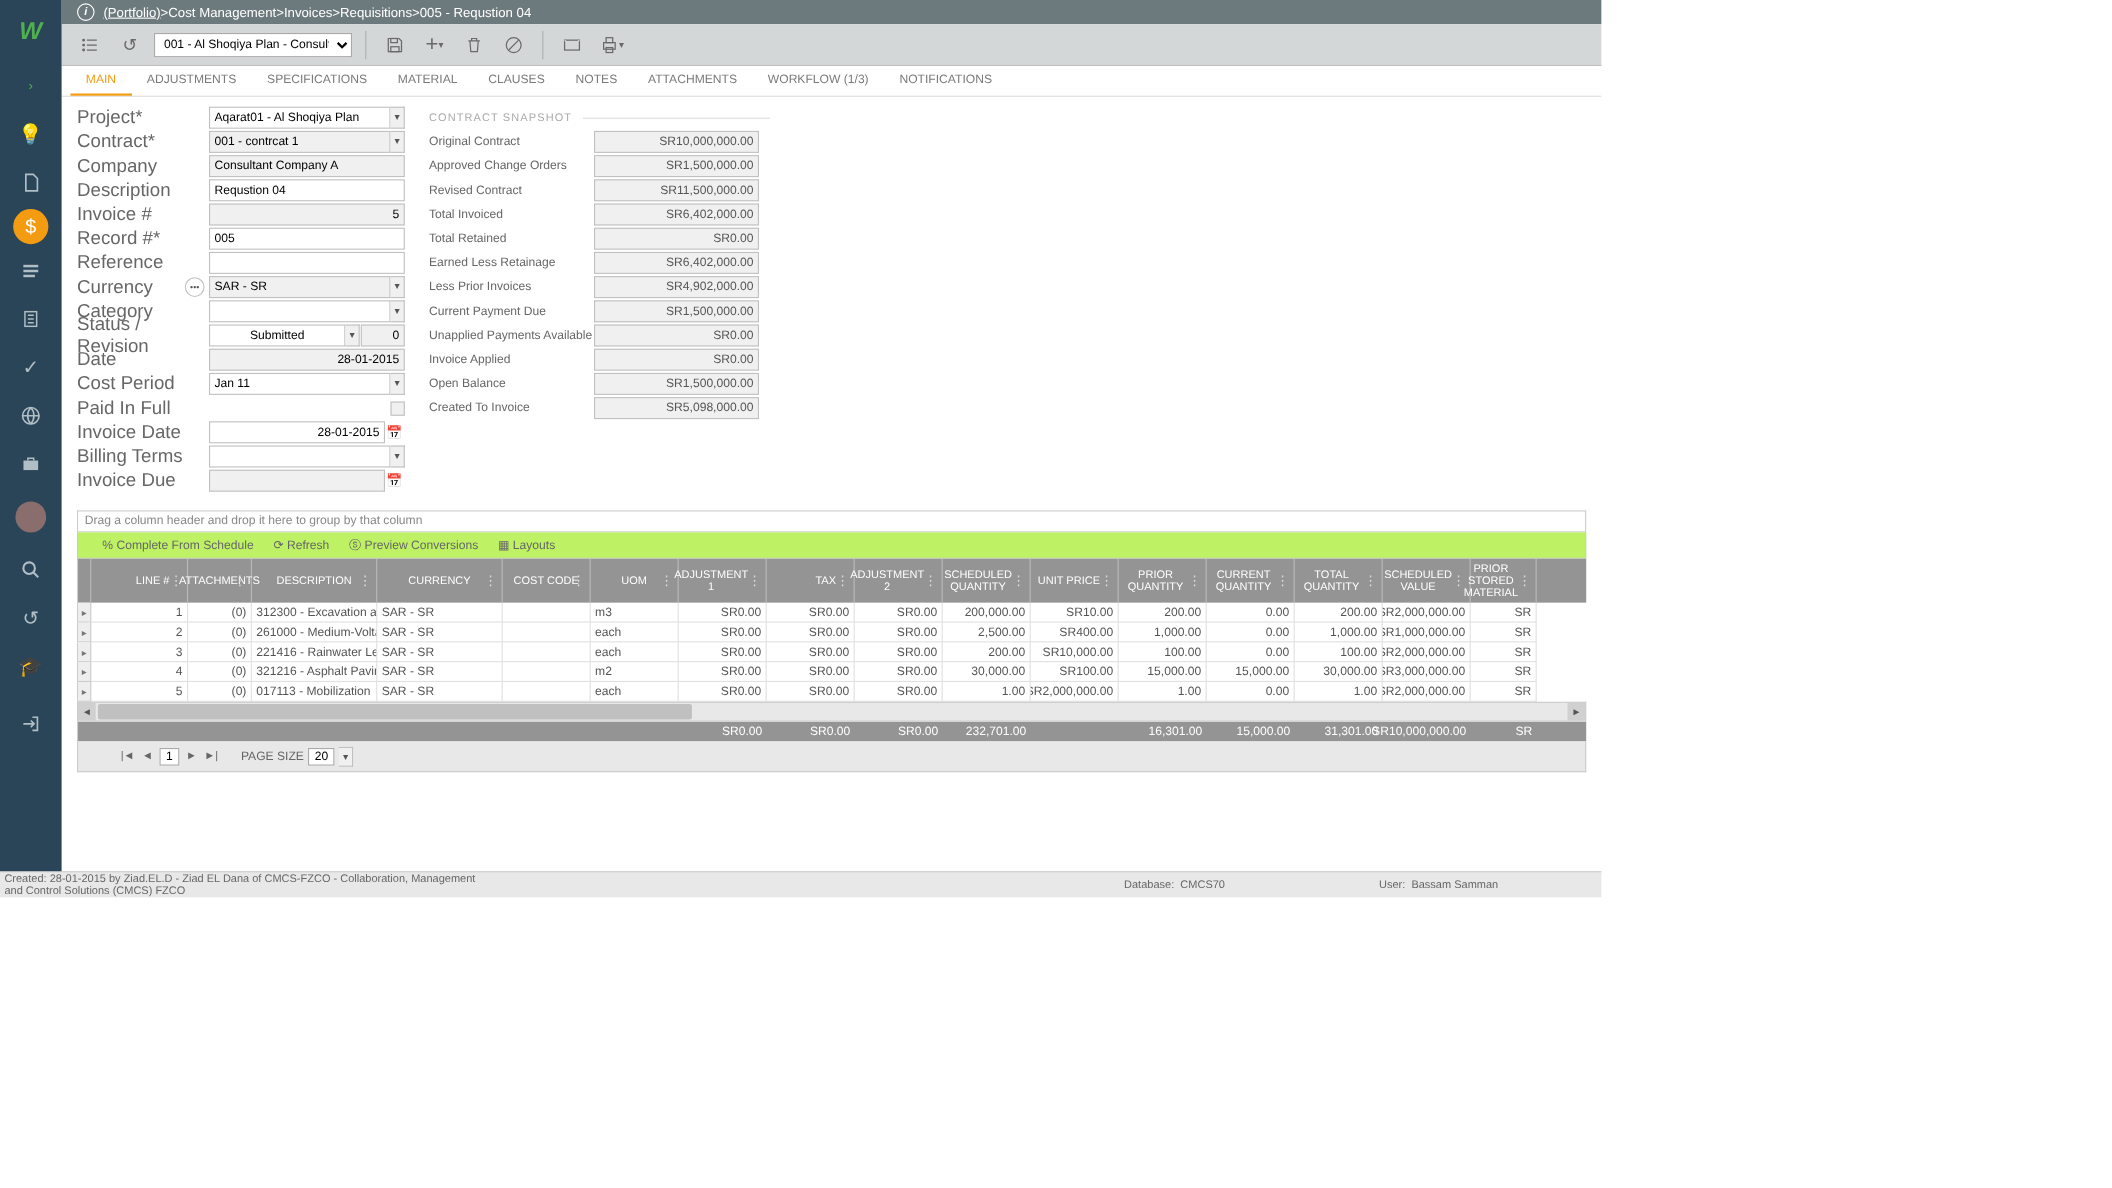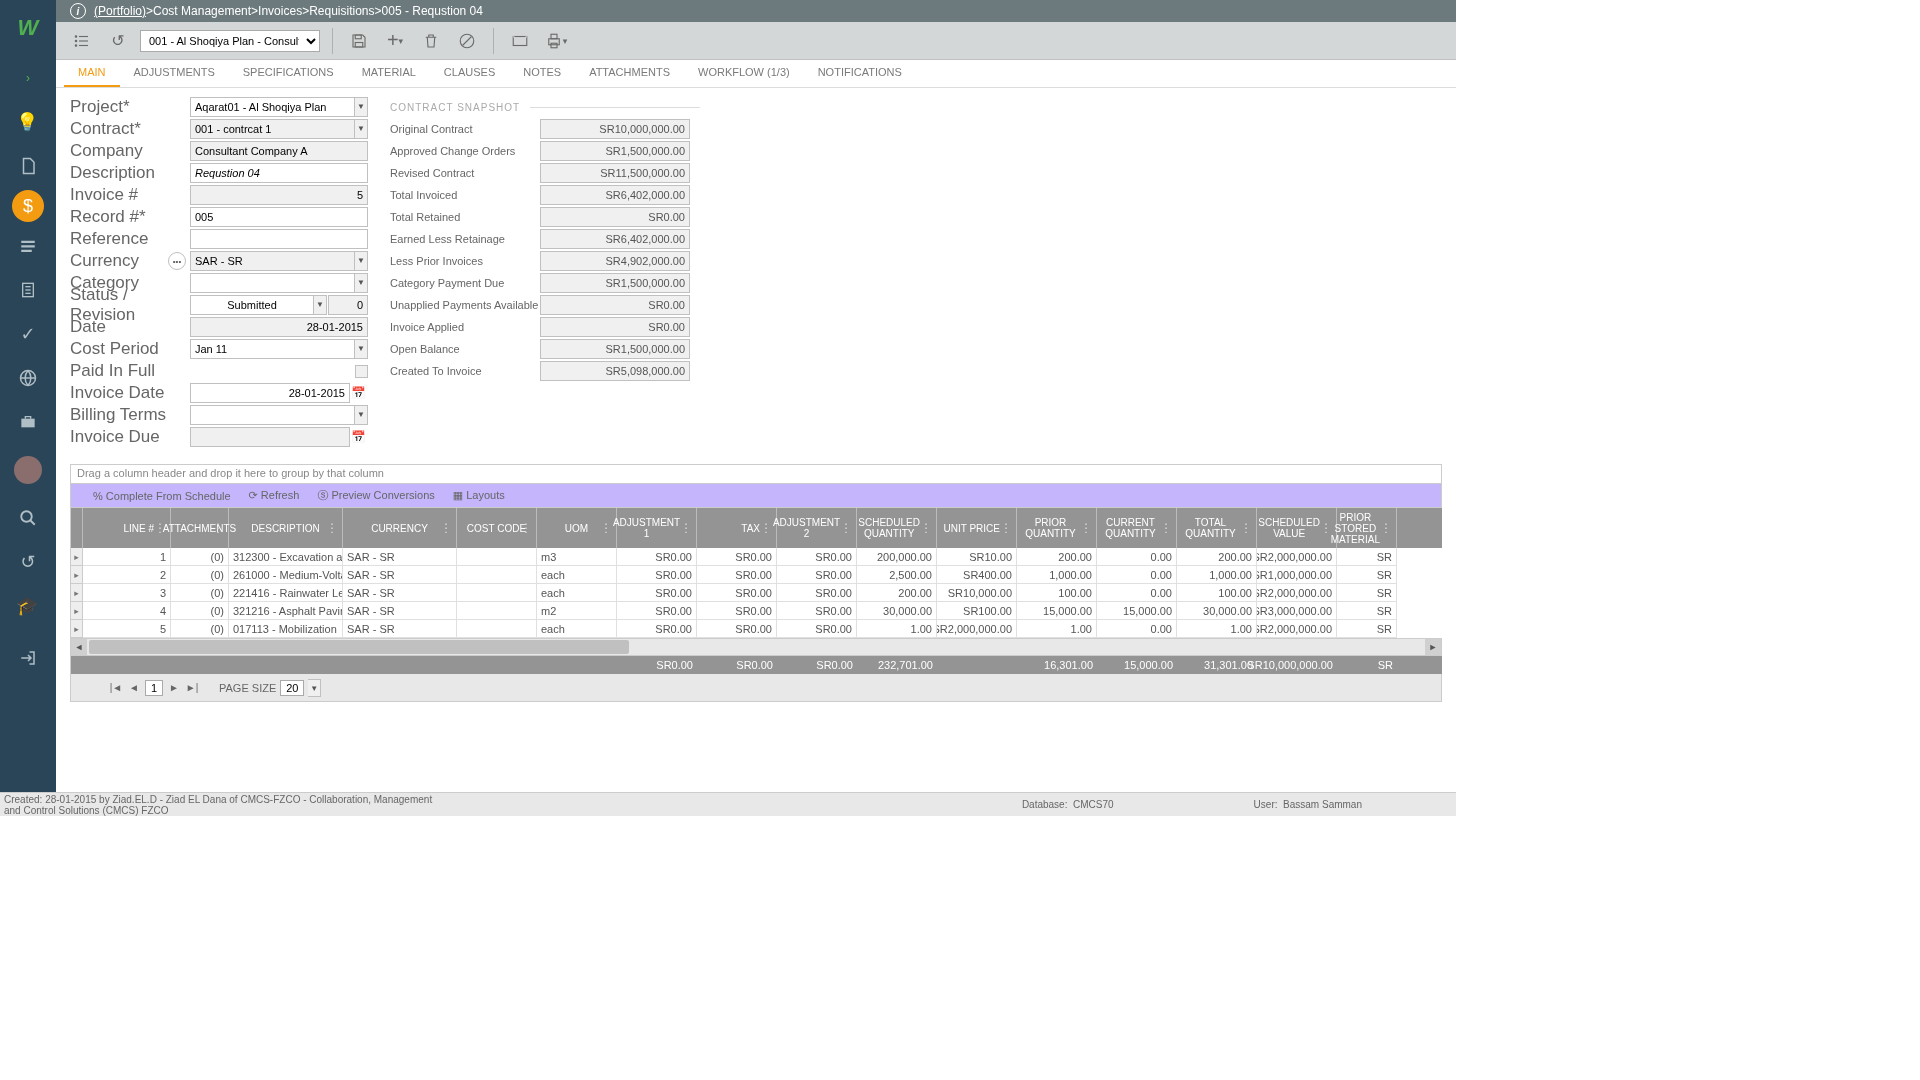--- a/index.html
+++ b/index.html
@@ -29,21 +29,21 @@
 .dd{width:13px;height:20px;border:1px solid #c0c0c0;border-left:0;background:#f0f0f0;text-align:center;font-size:8px;line-height:18px;cursor:pointer;color:#555}
 .snapshot-hdr{font-size:10px;color:#aaa;letter-spacing:1px;height:22px;display:flex;align-items:center}
 .snapshot-hdr::after{content:'';flex:1;height:1px;background:#ddd;margin-left:10px}
 .snap-lbl{width:150px;font-size:11px;color:#666}
 .snap-val{width:150px;height:20px;border:1px solid #c0c0c0;background:#f0f0f0;text-align:right;font-size:11px;padding:0 4px;line-height:18px}
 .more-btn{width:18px;height:18px;border:1px solid #c0c0c0;border-radius:50%;background:#fff;font-size:8px;display:flex;align-items:center;justify-content:center;margin-right:4px;cursor:pointer}
 .cal-ic{width:18px;height:20px;display:flex;align-items:center;justify-content:center;color:#999;font-size:12px;cursor:pointer}
 .chk{width:13px;height:13px;border:1px solid #c0c0c0;background:#f0f0f0}
 .grid-container{position:absolute;left:70px;right:14px;top:464px}
 .grouprow{height:20px;border:1px solid #ccc;background:#fff;font-size:11px;color:#888;padding:2px 6px}
-.grid-toolbar{height:24px;border:1px solid #ccc;border-top:0;background:#c4b5fd;display:flex;align-items:center;gap:18px;padding-left:22px;font-size:11px;color:#666}
+.grid-toolbar{height:24px;border:1px solid #ccc;border-top:0;background:#bef264;display:flex;align-items:center;gap:18px;padding-left:22px;font-size:11px;color:#666}
 .grid-head{height:40px;background:#949494;color:#fff;display:flex;border-left:1px solid #ccc}
 .gh{border-right:1px solid #bbb;display:flex;align-items:center;justify-content:center;font-size:10px;text-align:center;position:relative;padding:0 4px}
 .gh.r{justify-content:flex-end;padding-right:16px}
 .dots{position:absolute;right:4px;color:#ddd;font-size:12px}
 .grid-row{height:18px;display:flex;background:#fff;border-left:1px solid #ccc;font-size:11px;color:#555}
 .gc{border-right:1px solid #e0e0e0;border-bottom:1px solid #e0e0e0;padding:0 4px;display:flex;align-items:center;overflow:hidden;white-space:nowrap}
 .gc.r{justify-content:flex-end}
 .expand{width:12px;background:#eee;border-right:1px solid #ccc;border-bottom:1px solid #ccc;display:flex;align-items:center;justify-content:center;font-size:9px;color:#777;cursor:pointer}
 .scroll-track{height:18px;background:#e8e8e8;border:1px solid #ccc;position:relative}
 .scroll-thumb{position:absolute;height:14px;background:#c0c0c0;top:1px;border-radius:2px}
@@ -204,21 +204,21 @@
         <span class="lbl">Contract*</span>
         <input class="inp" value="001 - contrcat 1" style="">
         <span class="dd">▼</span>
       </div>
   <div class="row">
         <span class="lbl">Company</span>
         <input class="inp" style="width: 178px;" value="Consultant Company A">
       </div>
   <div class="row">
         <span class="lbl">Description</span>
-        <input class="inp white" style="width: 178px; font-style: italic;" value="Requstion 04">
+        <input class="inp white" style="width: 178px;" value="Requstion 04">
       </div>
   <div class="row">
         <span class="lbl">Invoice #</span>
         <input class="inp right" style="width: 178px;" value="5">
       </div>
   <div class="row">
         <span class="lbl">Record #*</span>
         <input class="inp white" style="width: 178px;" value="005">
       </div>
   <div class="row">
@@ -297,21 +297,21 @@
         </div>
         <div class="row">
           <span class="snap-lbl">Earned Less Retainage</span>
           <span class="snap-val">SR6,402,000.00</span>
         </div>
         <div class="row">
           <span class="snap-lbl">Less Prior Invoices</span>
           <span class="snap-val">SR4,902,000.00</span>
         </div>
         <div class="row">
-          <span class="snap-lbl">Category Payment Due</span>
+          <span class="snap-lbl">Current Payment Due</span>
           <span class="snap-val">SR1,500,000.00</span>
         </div>
         <div class="row">
           <span class="snap-lbl">Unapplied Payments Available</span>
           <span class="snap-val">SR0.00</span>
         </div>
         <div class="row">
           <span class="snap-lbl">Invoice Applied</span>
           <span class="snap-val">SR0.00</span>
         </div>

